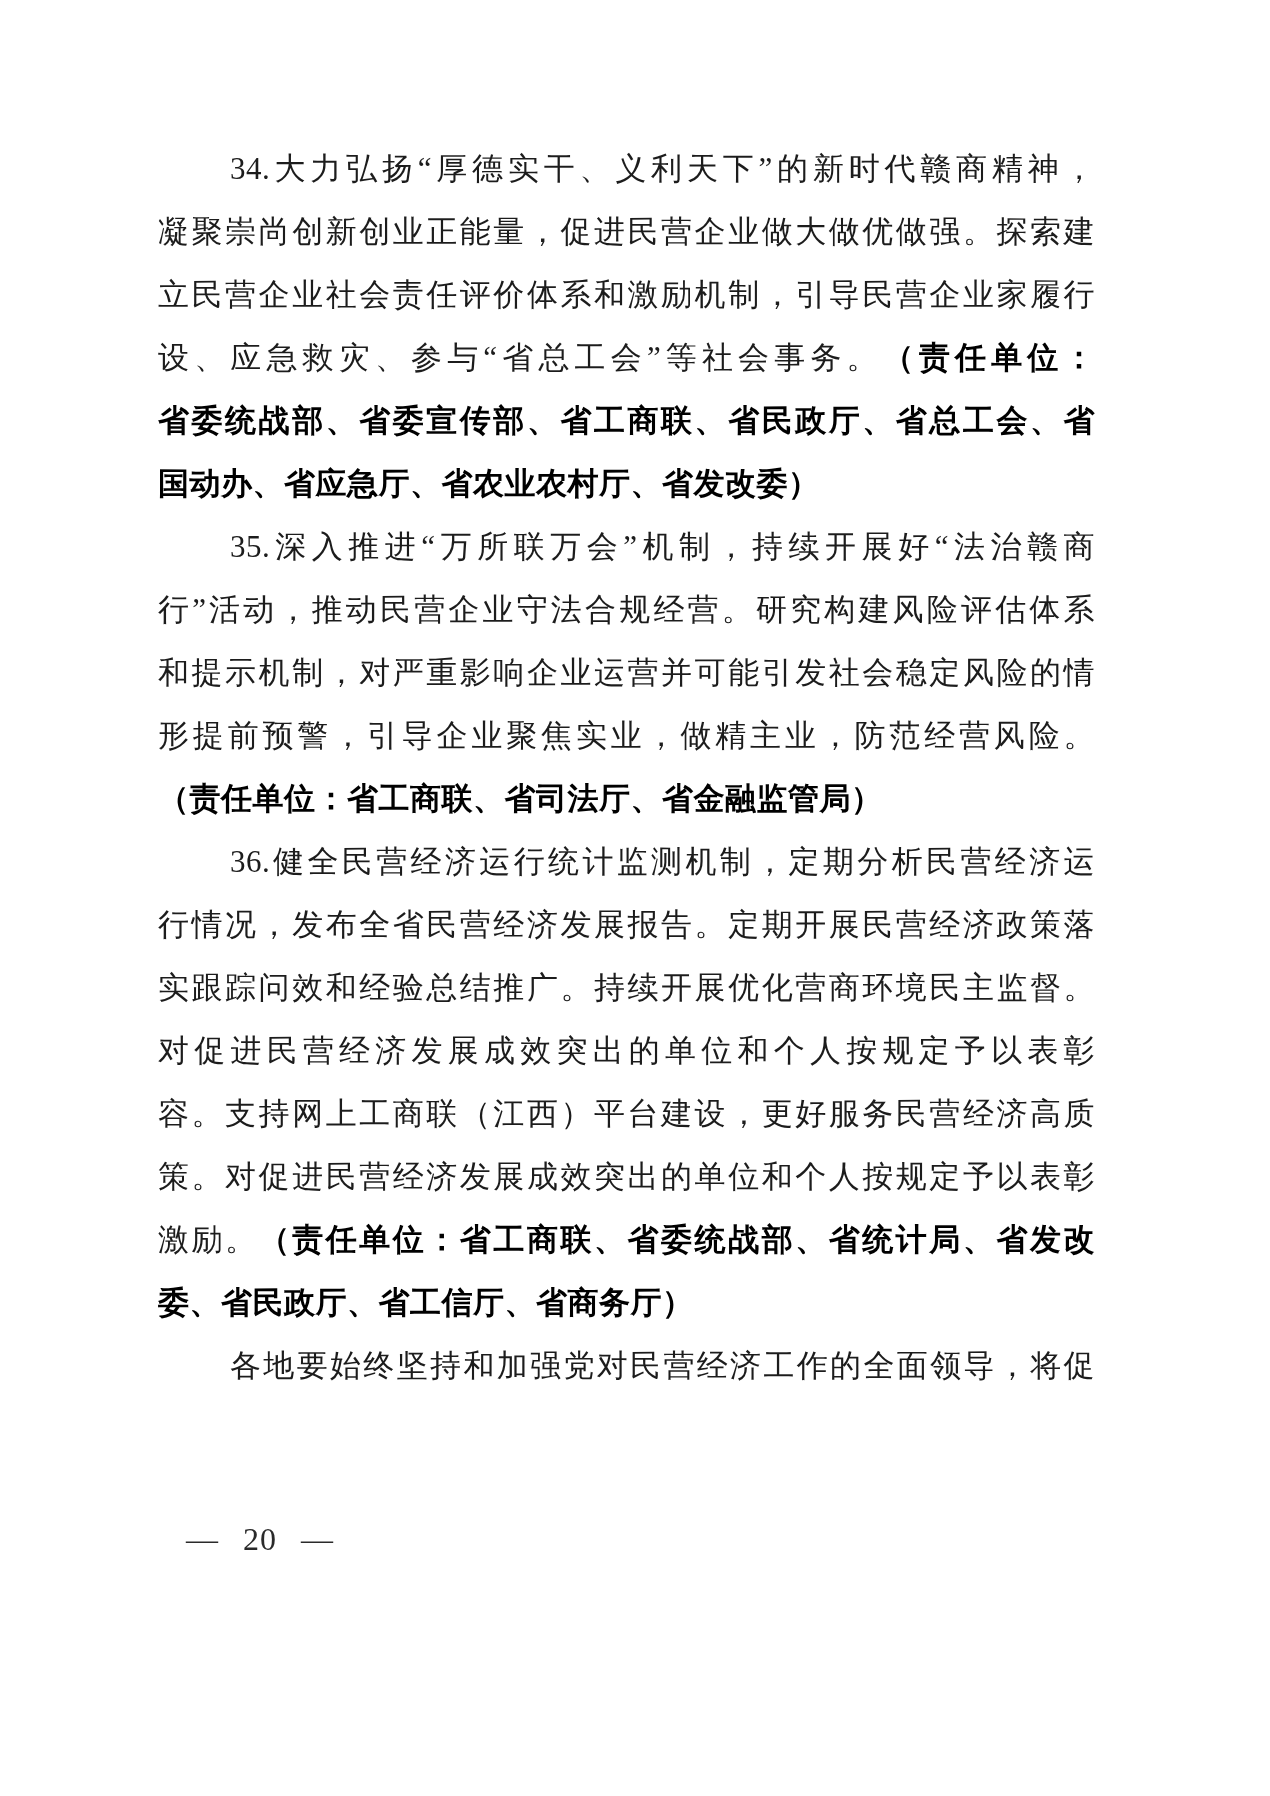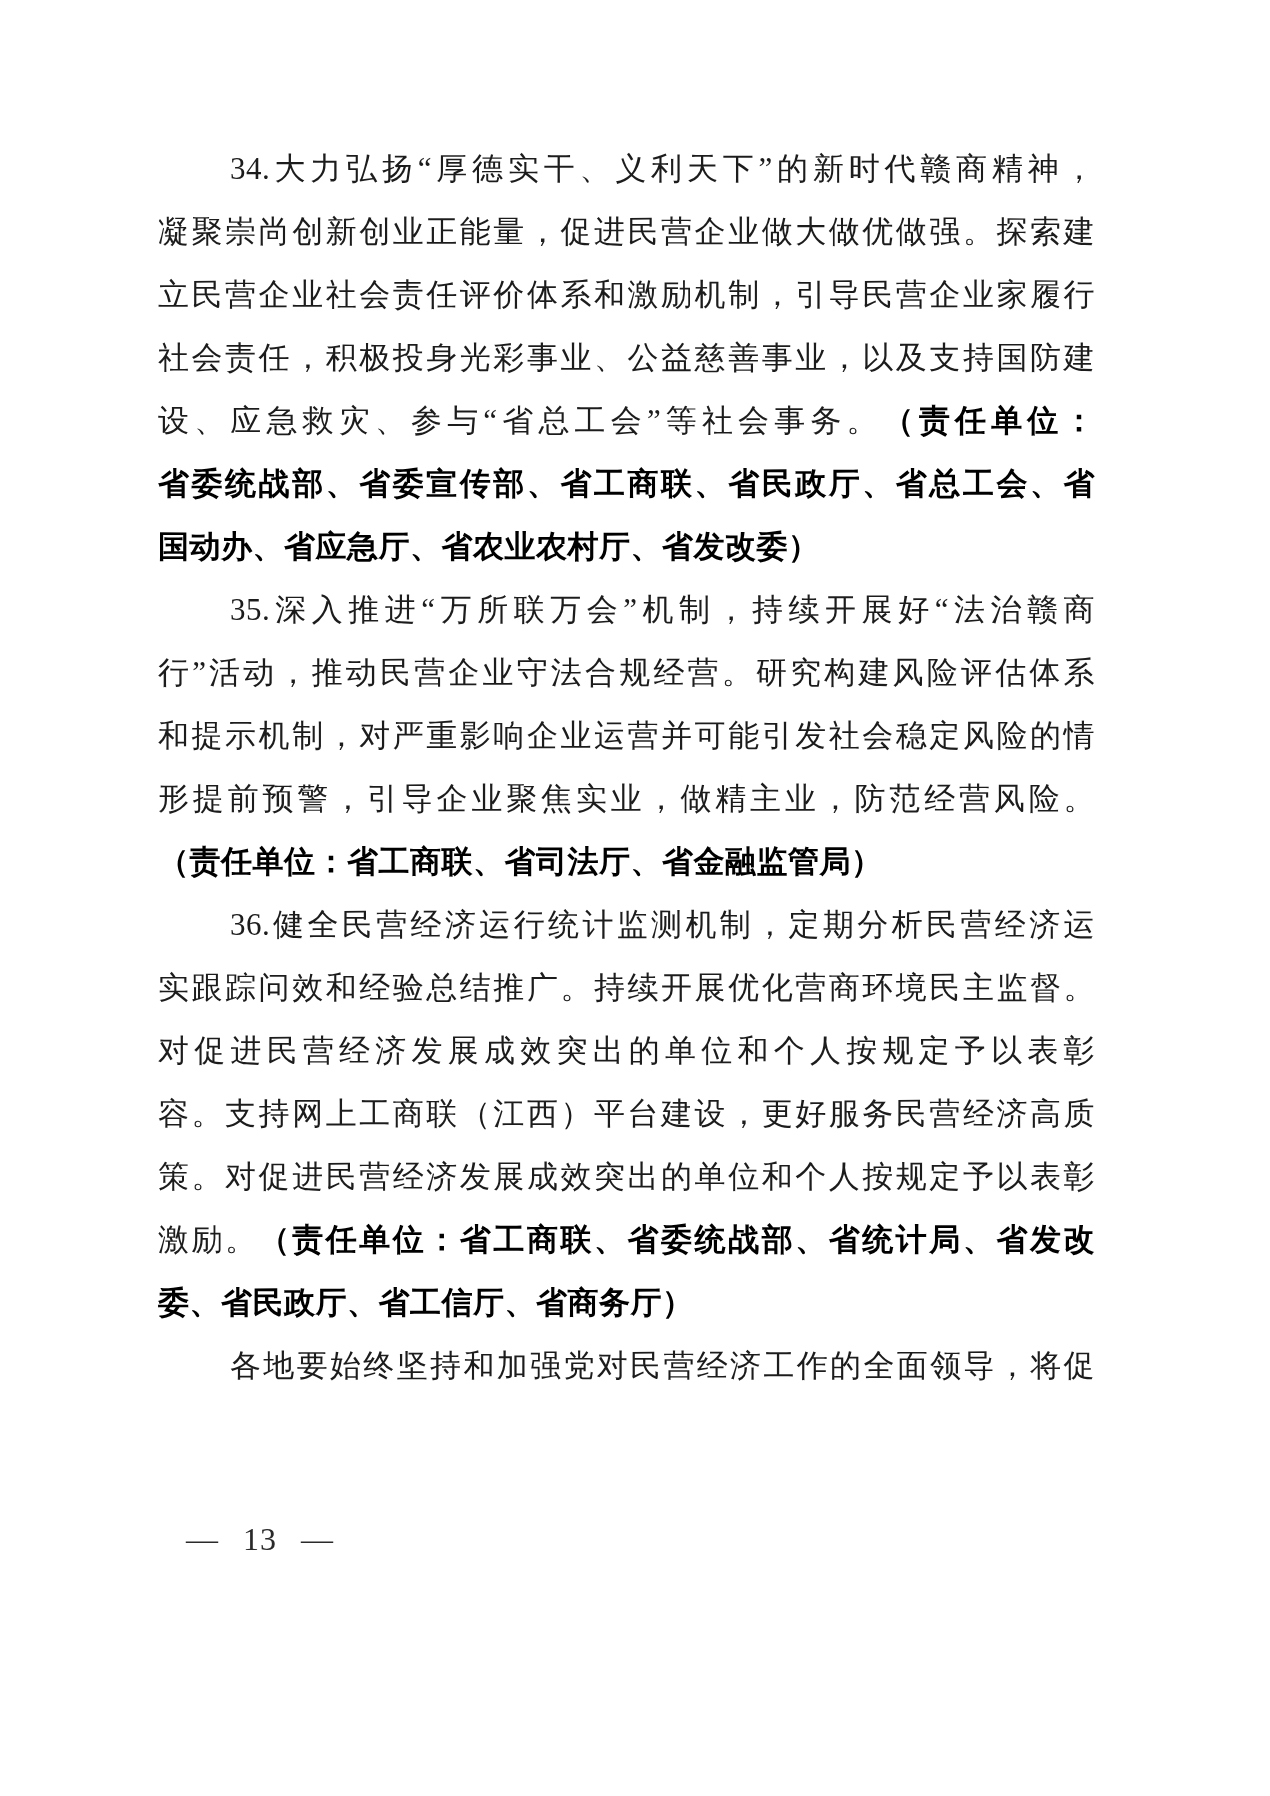--- a/index.html
+++ b/index.html
@@ -64,38 +64,38 @@
 </style>
 </head>
 <body>
 
 <div class="page">
 
   <div class="text-block">
       <div class="line justify indent"><span class="seg">34.大力弘扬“厚德实干、义利天下”的新时代赣商精神，</span></div>
       <div class="line justify"><span class="seg">凝聚崇尚创新创业正能量，促进民营企业做大做优做强。探索建</span></div>
       <div class="line justify"><span class="seg">立民营企业社会责任评价体系和激励机制，引导民营企业家履行</span></div>
-      <div class="line justify"><span class="seg">社会责任，积极投身光彩事业、公益慈善事业，以及支持国防建</span></div>
       <div class="line justify"><span class="seg">设、应急救灾、参与“省总工会”等社会事务。</span><span class="seg bold">（责任单位：</span></div>
       <div class="line justify"><span class="seg bold">省委统战部、省委宣传部、省工商联、省民政厅、省总工会、省</span></div>
       <div class="line"><span class="seg bold">国动办、省应急厅、省农业农村厅、省发改委）</span></div>
       <div class="line justify indent"><span class="seg">35.深入推进“万所联万会”机制，持续开展好“法治赣商</span></div>
       <div class="line justify"><span class="seg">行”活动，推动民营企业守法合规经营。研究构建风险评估体系</span></div>
       <div class="line justify"><span class="seg">和提示机制，对严重影响企业运营并可能引发社会稳定风险的情</span></div>
       <div class="line justify"><span class="seg">形提前预警，引导企业聚焦实业，做精主业，防范经营风险。</span></div>
       <div class="line"><span class="seg bold">（责任单位：省工商联、省司法厅、省金融监管局）</span></div>
       <div class="line justify indent"><span class="seg">36.健全民营经济运行统计监测机制，定期分析民营经济运</span></div>
+      <div class="line justify"><span class="seg">行情况，发布全省民营经济发展报告。定期开展民营经济政策落</span></div>
       <div class="line justify"><span class="seg">实跟踪问效和经验总结推广。持续开展优化营商环境民主监督。</span></div>
       <div class="line justify"><span class="seg">对促进民营经济发展成效突出的单位和个人按规定予以表彰</span></div>
       <div class="line justify"><span class="seg">容。支持网上工商联（江西）平台建设，更好服务民营经济高质</span></div>
       <div class="line justify"><span class="seg">策。对促进民营经济发展成效突出的单位和个人按规定予以表彰</span></div>
       <div class="line justify"><span class="seg">激励。</span><span class="seg bold">（责任单位：省工商联、省委统战部、省统计局、省发改</span></div>
       <div class="line"><span class="seg bold">委、省民政厅、省工信厅、省商务厅）</span></div>
       <div class="line justify indent"><span class="seg">各地要始终坚持和加强党对民营经济工作的全面领导，将促</span></div>
     </div>
 
   <div class="footer">
     <span class="dash">—</span>
-    <span class="num">13</span>
+    <span class="num">20</span>
     <span class="dash">—</span>
   </div>
 
 </div>
 
 </body></html>

